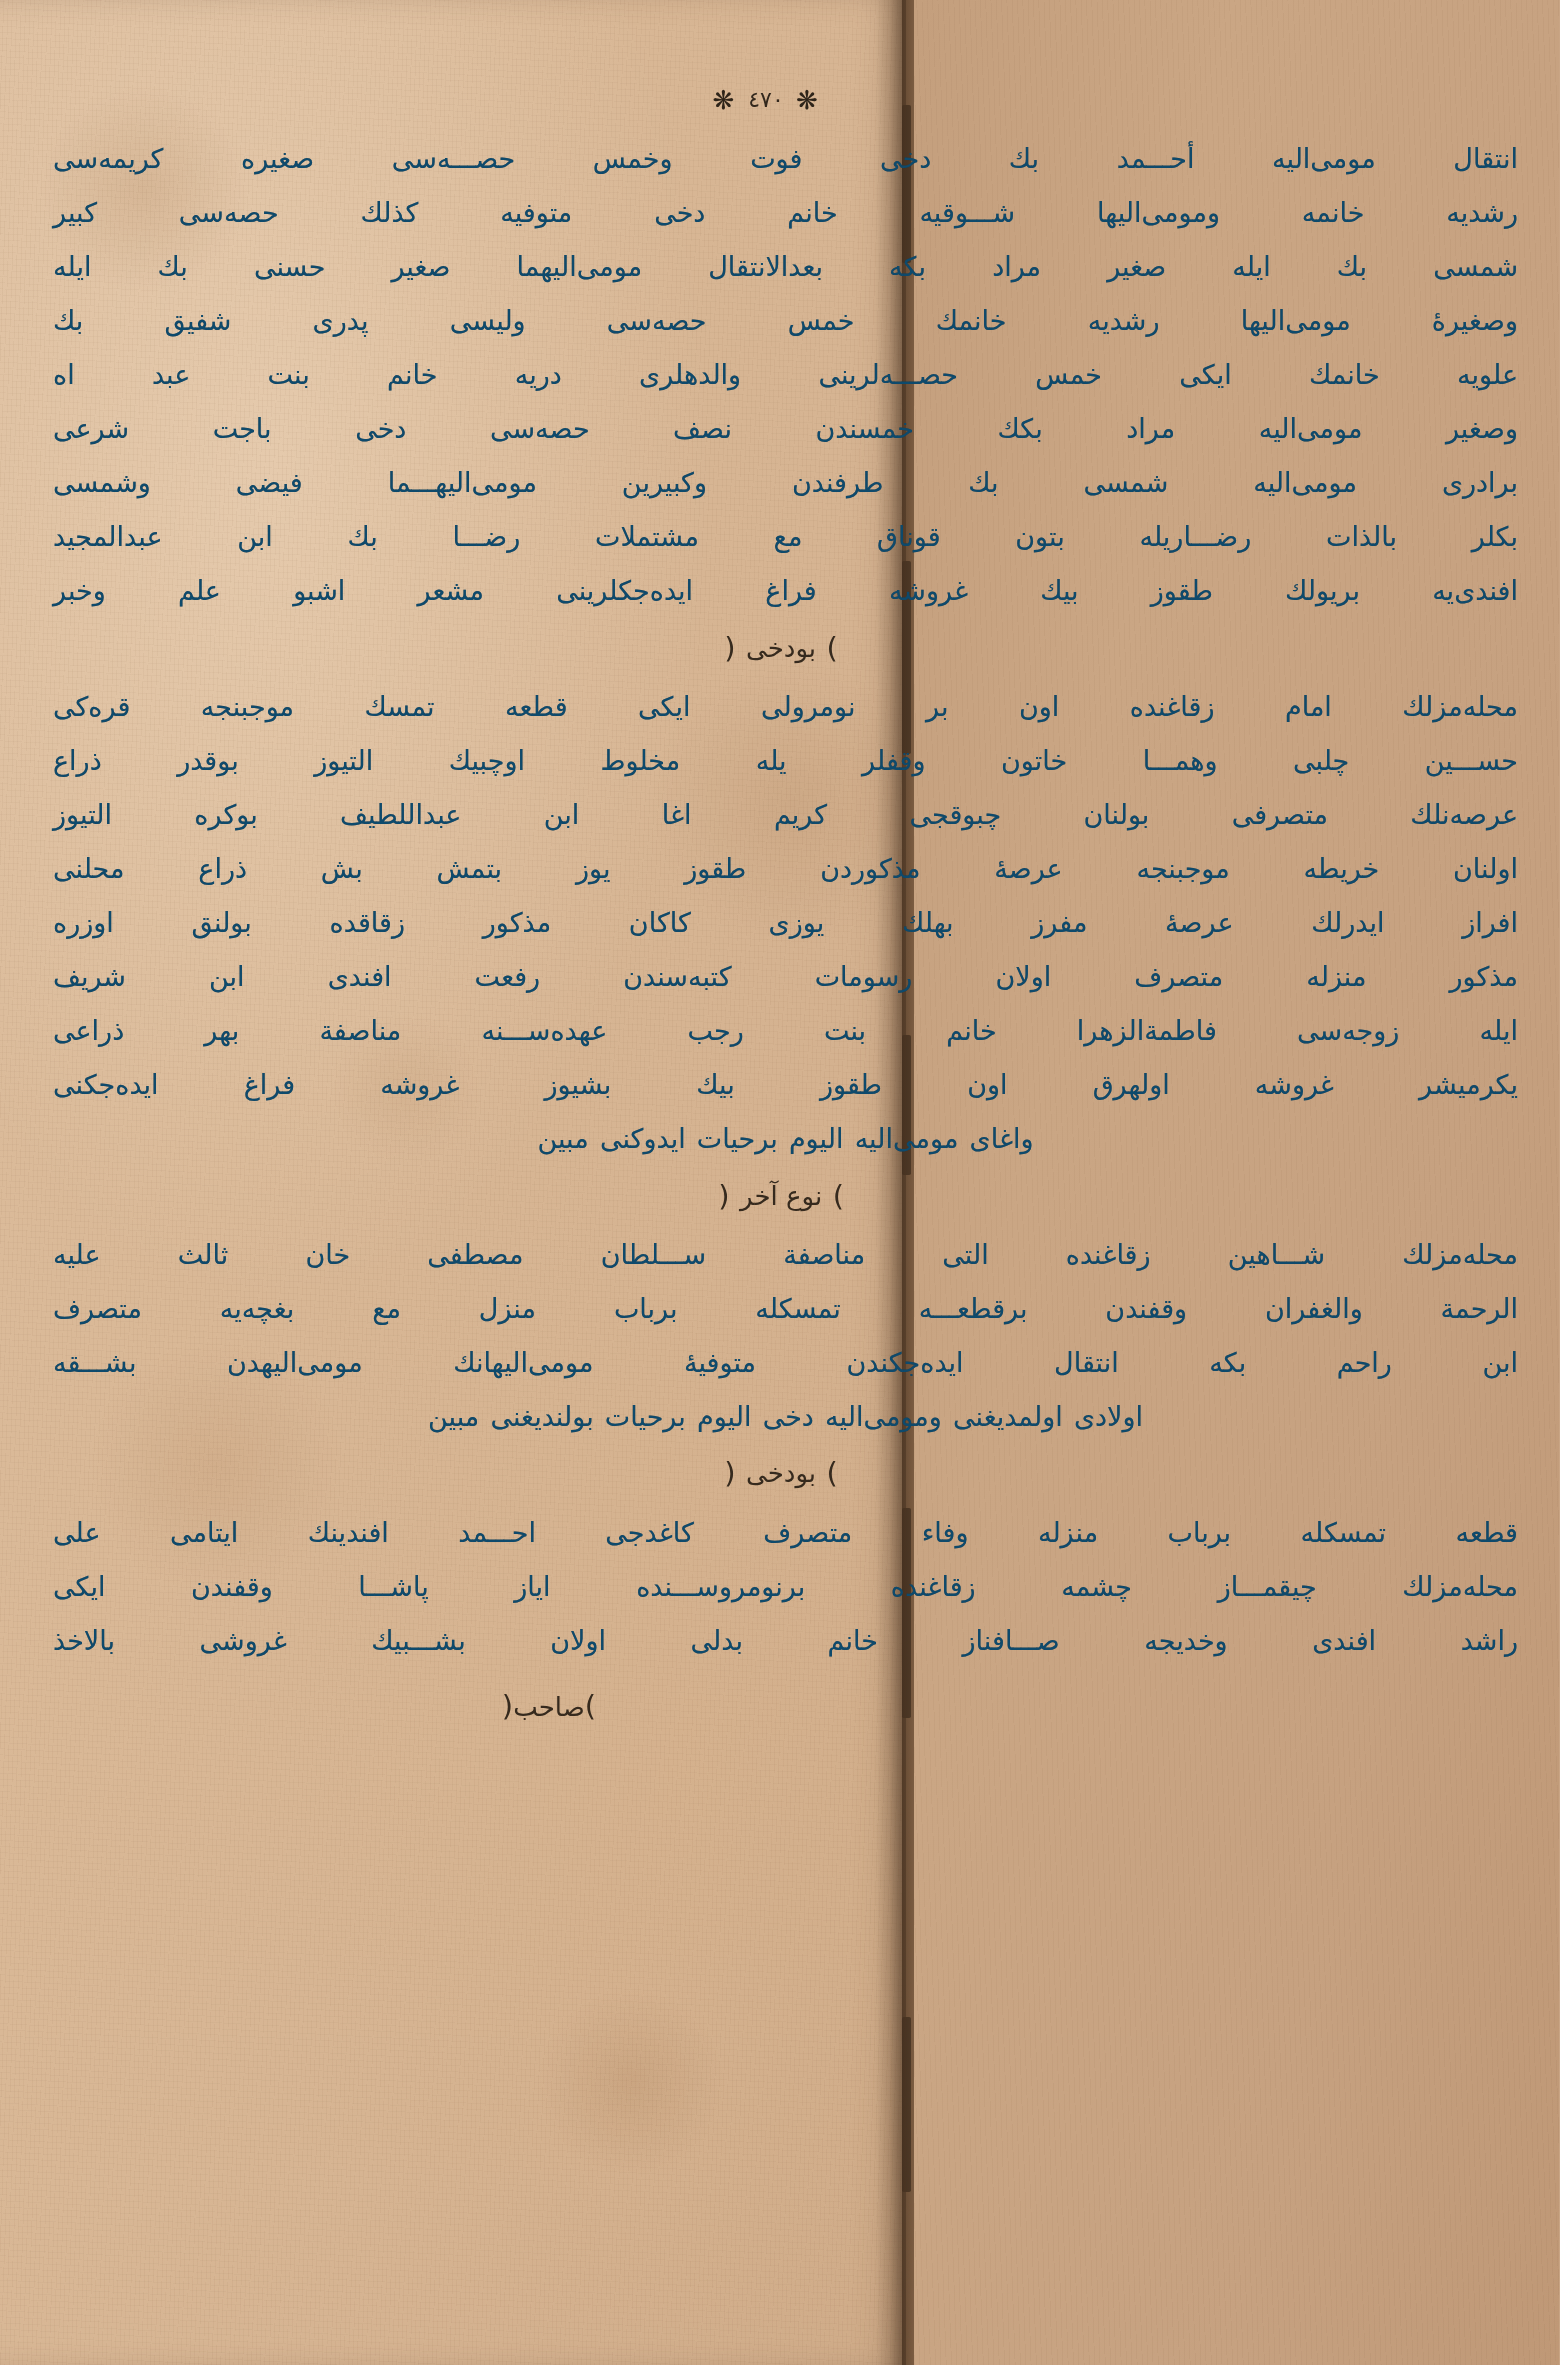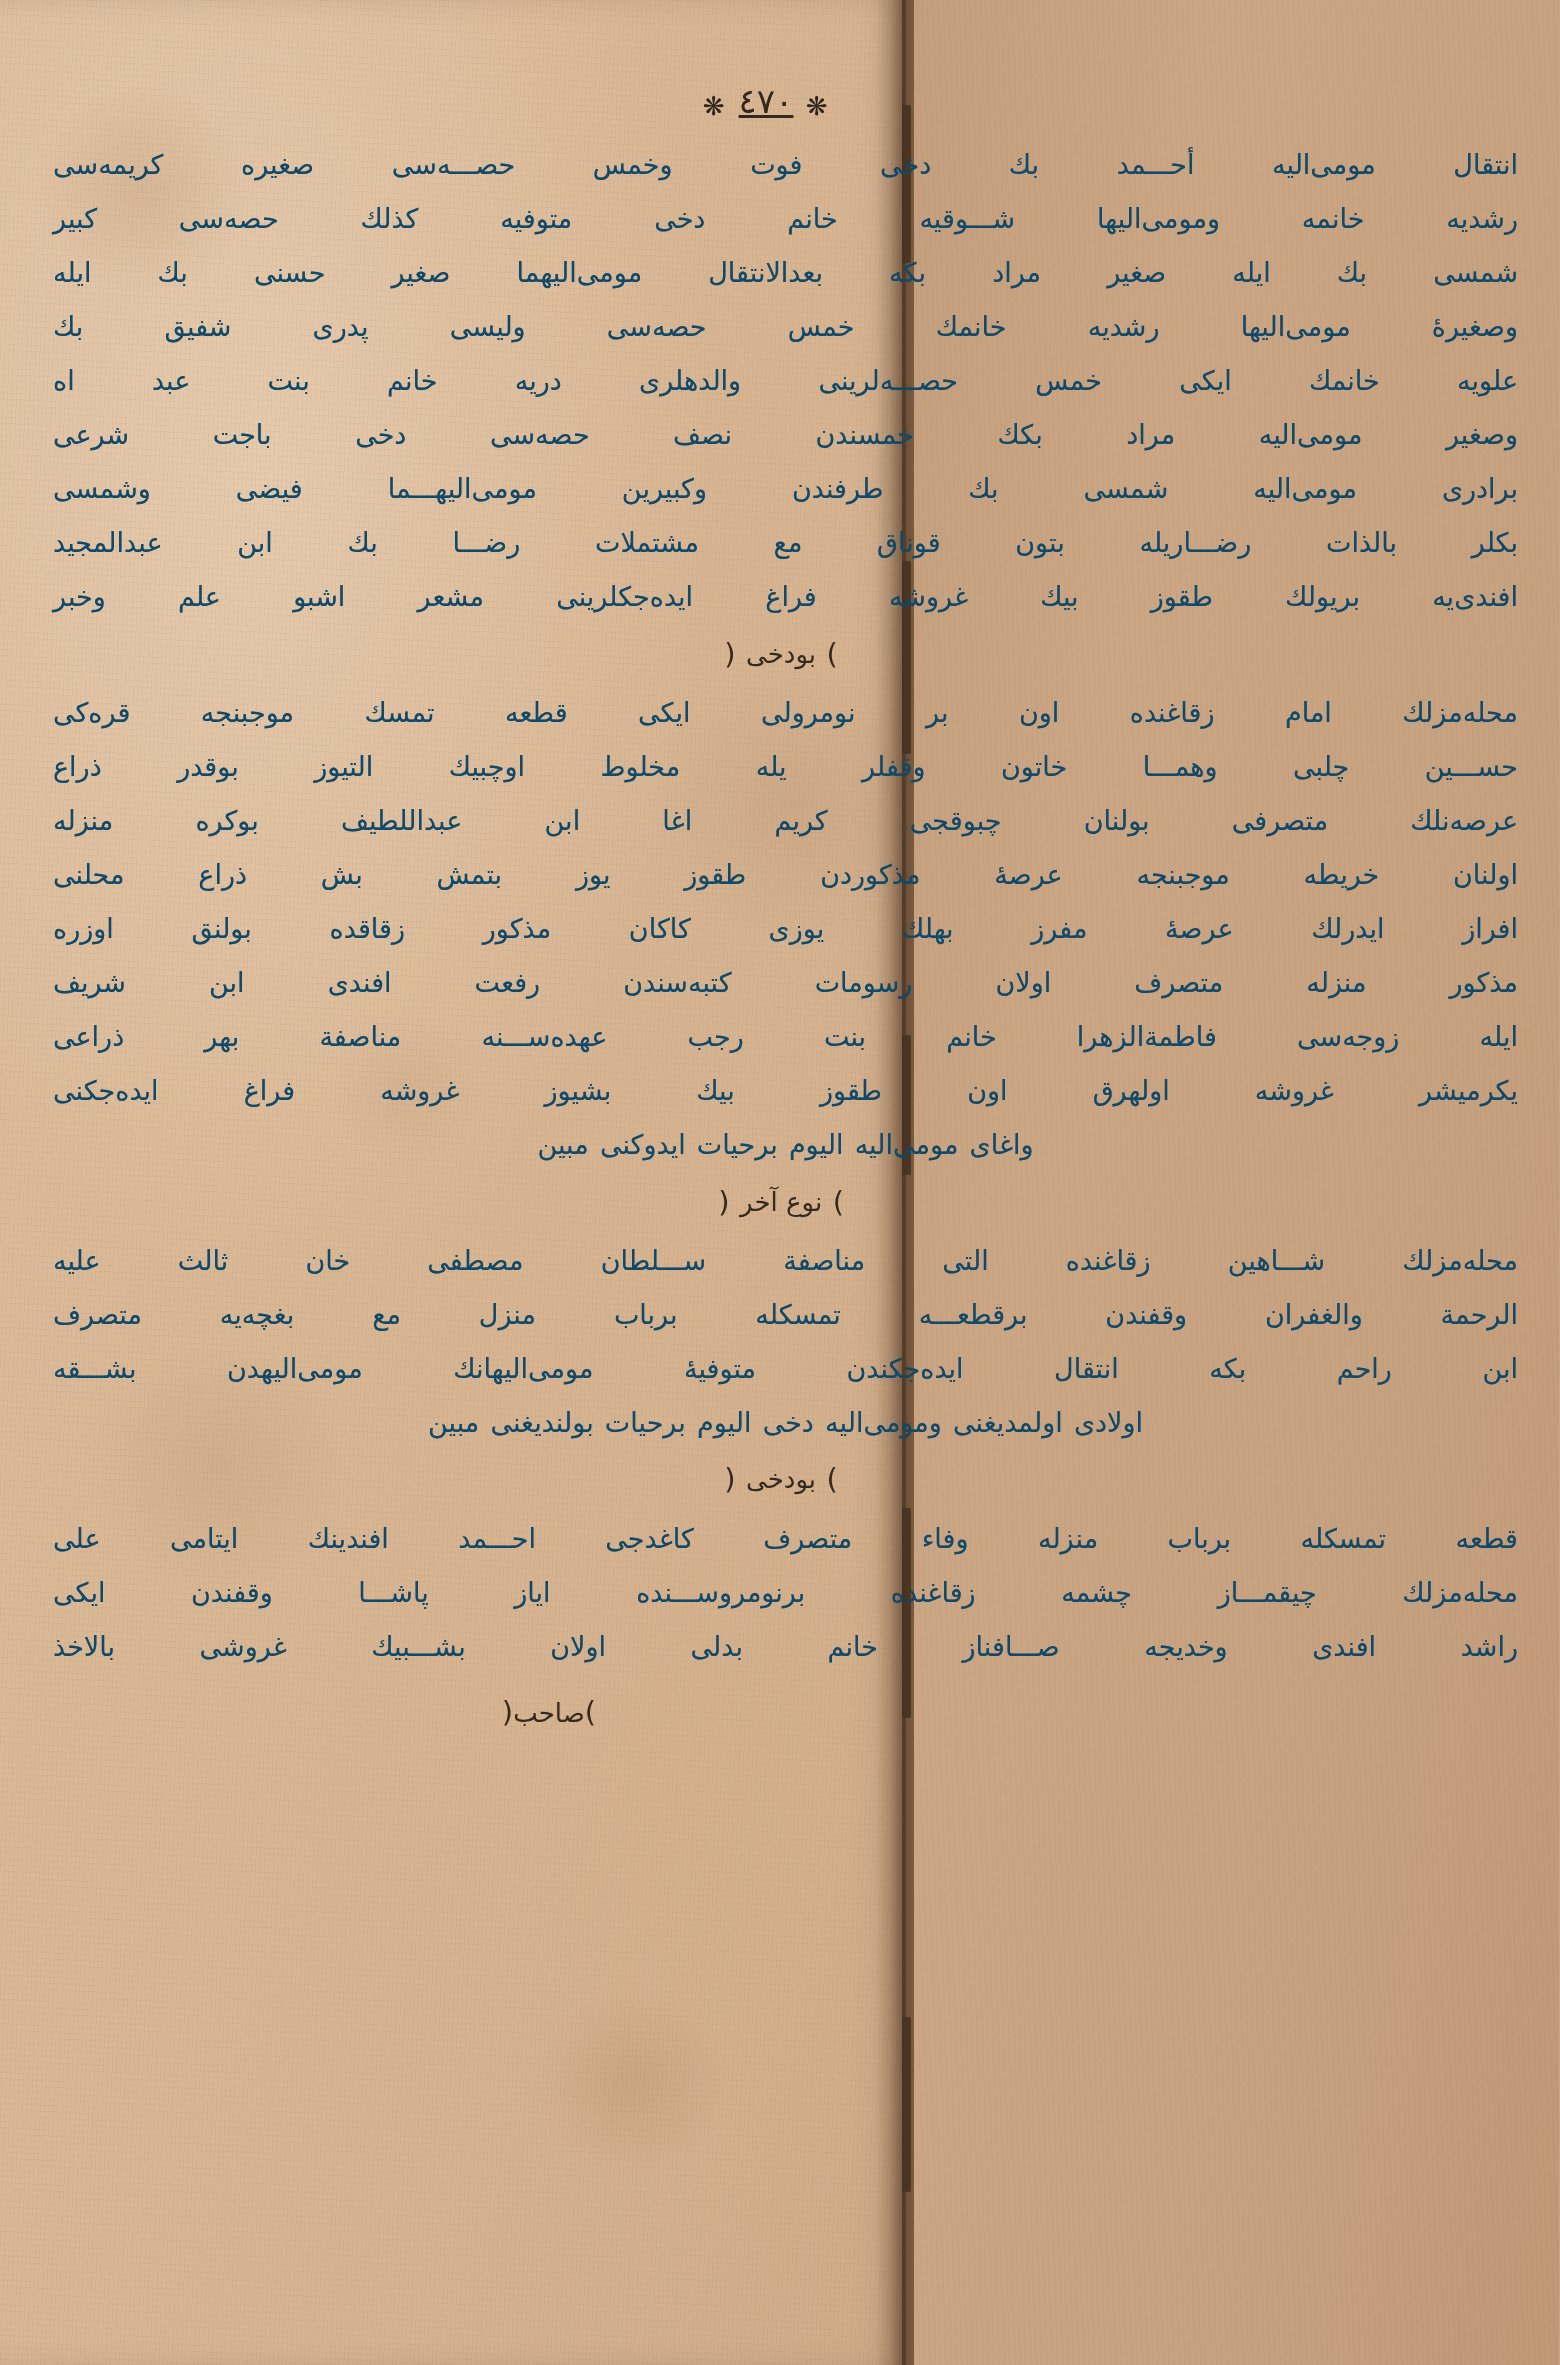--- a/index.html
+++ b/index.html
@@ -134,23 +134,22 @@
   .page-header .ornament {
     display: inline-block;
     font-size: 26px;
     vertical-align: -1.8px;
     margin: 0 12.3px;
     color: #2e2419;
   }
 
   .page-header .folio {
     display: inline-block;
-    font-size: 34px;
+    font-size: 22px;
     letter-spacing: 2.6px;
-    text-decoration: underline;
   }
 
   
   .section-body {
     margin: 0;
     font-size: 27px;
     line-height: 54px;
     letter-spacing: 0.1px;
     word-spacing: 2.6px;
     color: #0c4a6e;
@@ -248,21 +247,21 @@
     </div>
 
     <div class="rubric">
       <span class="paren">)</span><span>بودخی</span><span class="paren">(</span>
     </div>
 
     <div class="section-block">
       <p class="section-body">
         <span class="line">محله‌مزلك امام زقاغنده اون بر نومرولی ایكی قطعه تمسك موجبنجه قره‌كی</span>
         <span class="line">حســـین چلبی وهمـــا خاتون وقفلر یله مخلوط اوچبیك التیوز بوقدر ذراع</span>
-        <span class="line">عرصه‌نلك متصرفی بولنان چبوقجی كریم اغا ابن عبداللطیف بوكره منزله</span>
+        <span class="line">عرصه‌نلك متصرفی بولنان چبوقجی كریم اغا ابن عبداللطیف بوكره التیوز</span>
         <span class="line">اولنان خریطه موجبنجه عرصهٔ مذكوردن طقوز یوز بتمش بش ذراع محلنی</span>
         <span class="line">افراز ایدرلك عرصهٔ مفرز بهلك یوزی كاكان مذكور زقاقده بولنق اوزره</span>
         <span class="line">مذكور منزله متصرف اولان رسومات كتبه‌سندن رفعت افندی ابن شریف</span>
         <span class="line">ایله زوجه‌سی فاطمةالزهرا خانم بنت رجب عهده‌ســـنه مناصفة بهر ذراعی</span>
         <span class="line">یكرمیشر غروشه اولهرق اون طقوز بیك بشیوز غروشه فراغ ایده‌جكنی</span>
         <span class="line flush">واغای مومی‌الیه الیوم برحیات ایدوكنی مبین</span>
       </p>
     </div>
 
     <div class="rubric">

